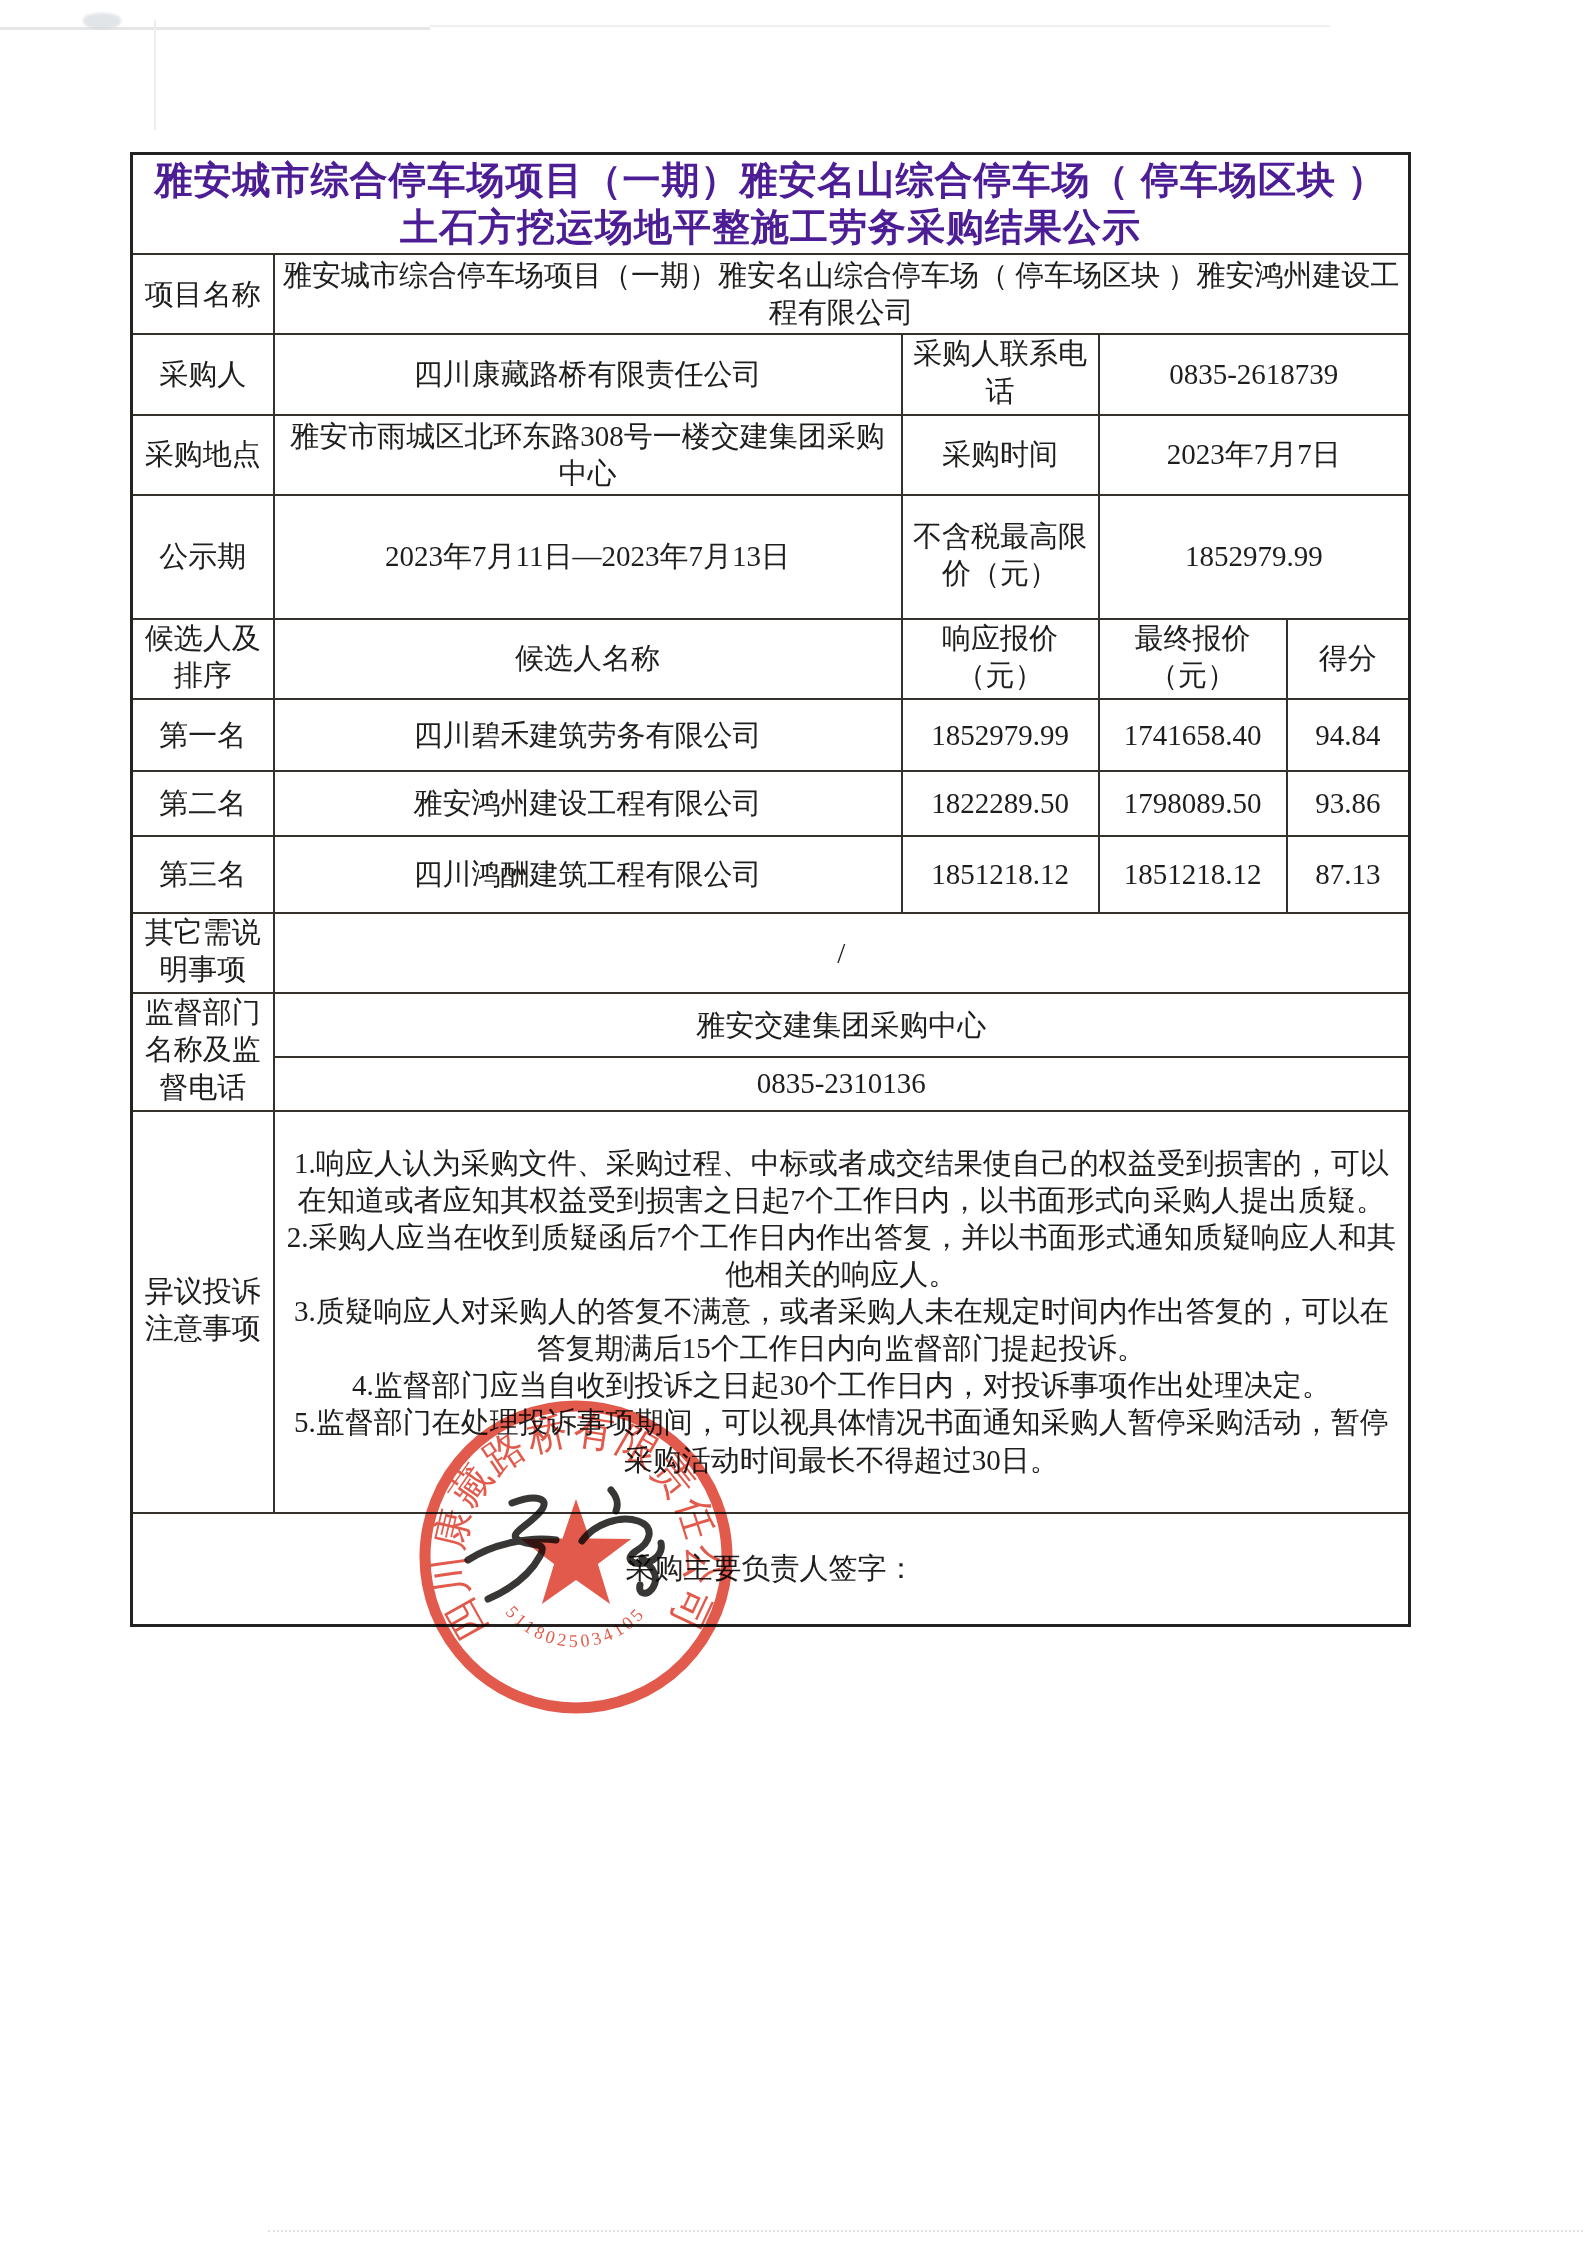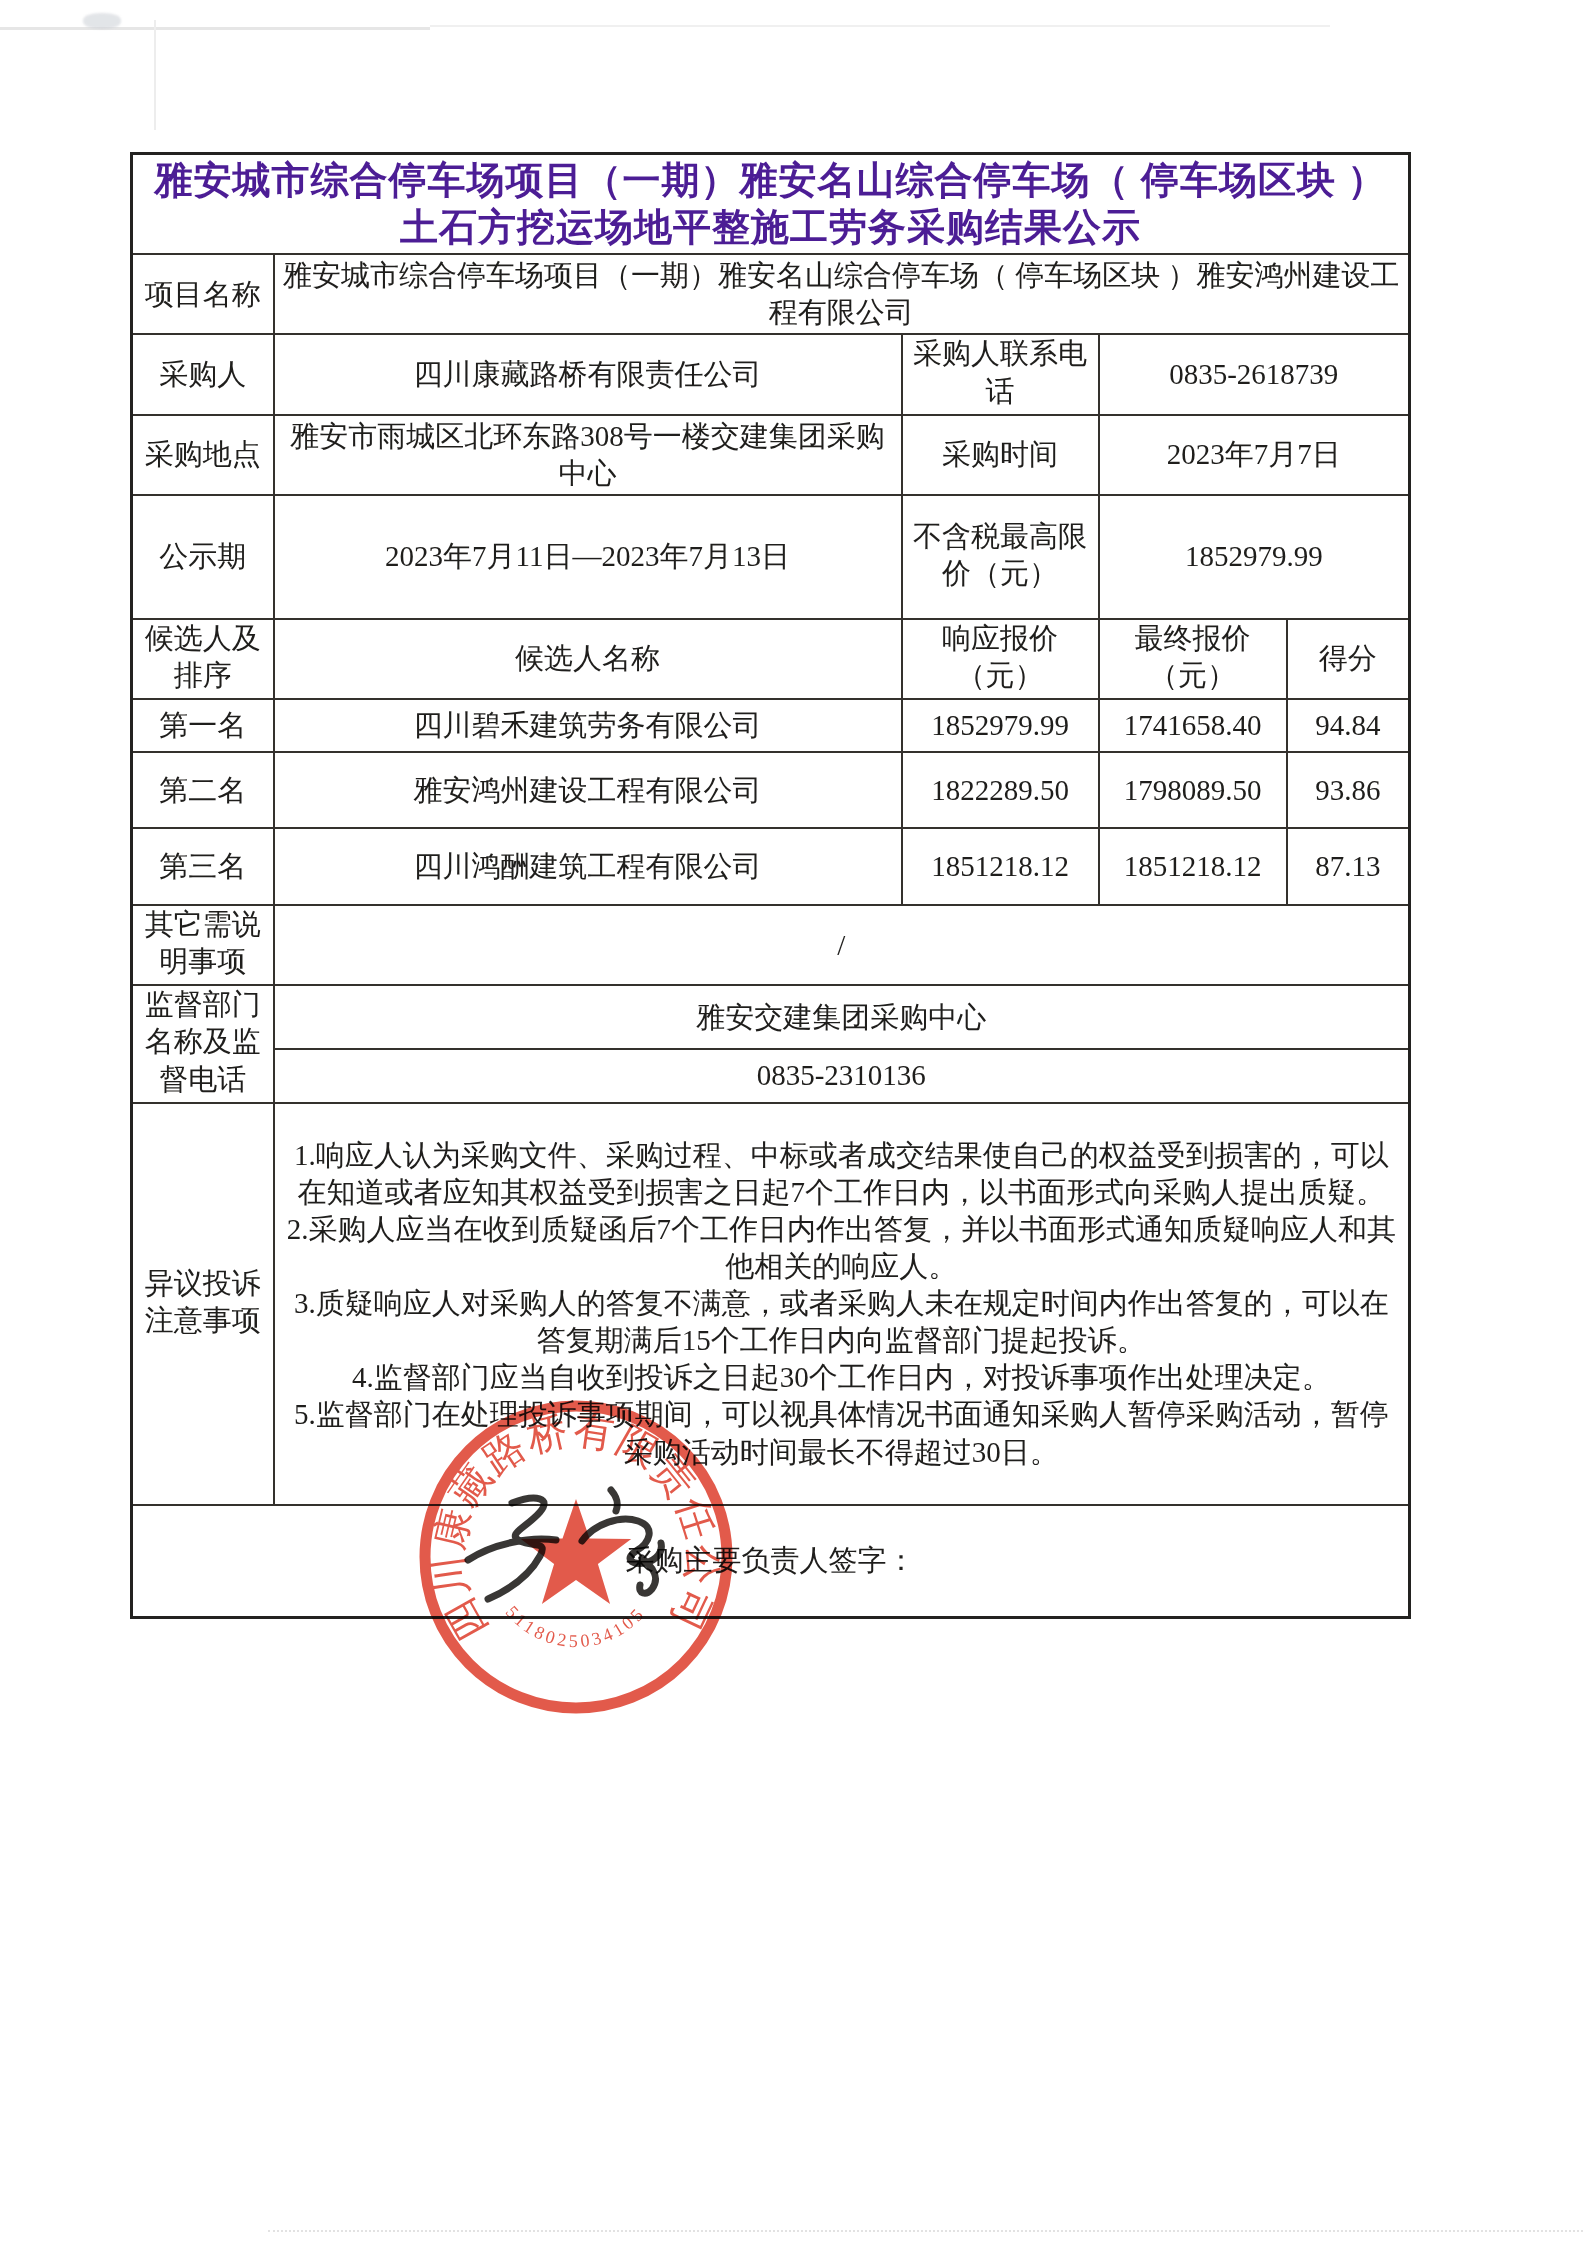--- a/index.html
+++ b/index.html
@@ -105,28 +105,28 @@
       <td class="prewrap">候选人及
 排序</td>
       <td>候选人名称</td>
       <td class="prewrap">响应报价
 （元）</td>
       <td class="prewrap">最终报价
 （元）</td>
       <td>得分</td>
     </tr>
 
-    <tr style="height:53px">
+    <tr style="height:72px">
       <td>第一名</td>
       <td>四川碧禾建筑劳务有限公司</td>
       <td>1852979.99</td>
       <td>1741658.40</td>
       <td>94.84</td>
     </tr>
-    <tr style="height:76px">
+    <tr style="height:65px">
       <td>第二名</td>
       <td>雅安鸿州建设工程有限公司</td>
       <td>1822289.50</td>
       <td>1798089.50</td>
       <td>93.86</td>
     </tr>
     <tr style="height:77px">
       <td>第三名</td>
       <td>四川鸿酬建筑工程有限公司</td>
       <td>1851218.12</td>

